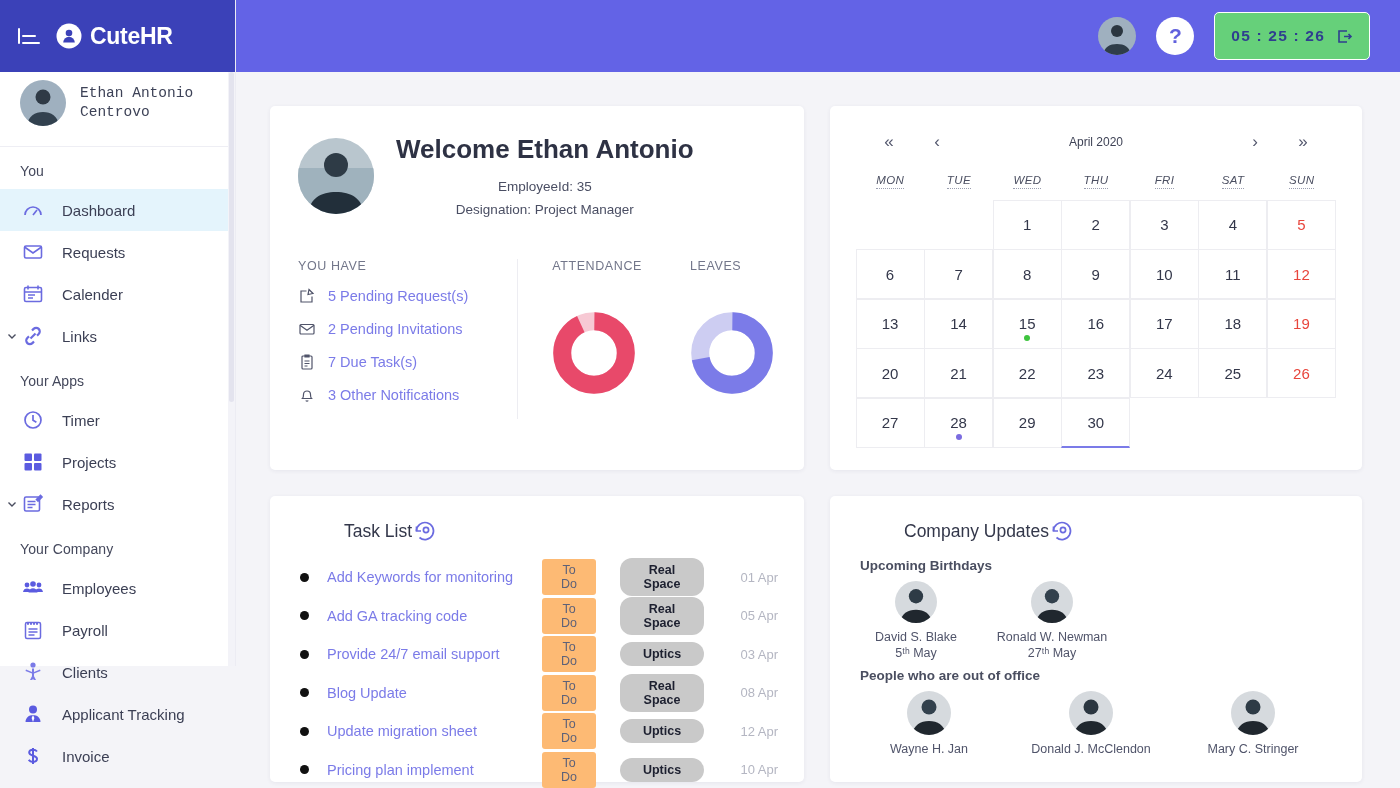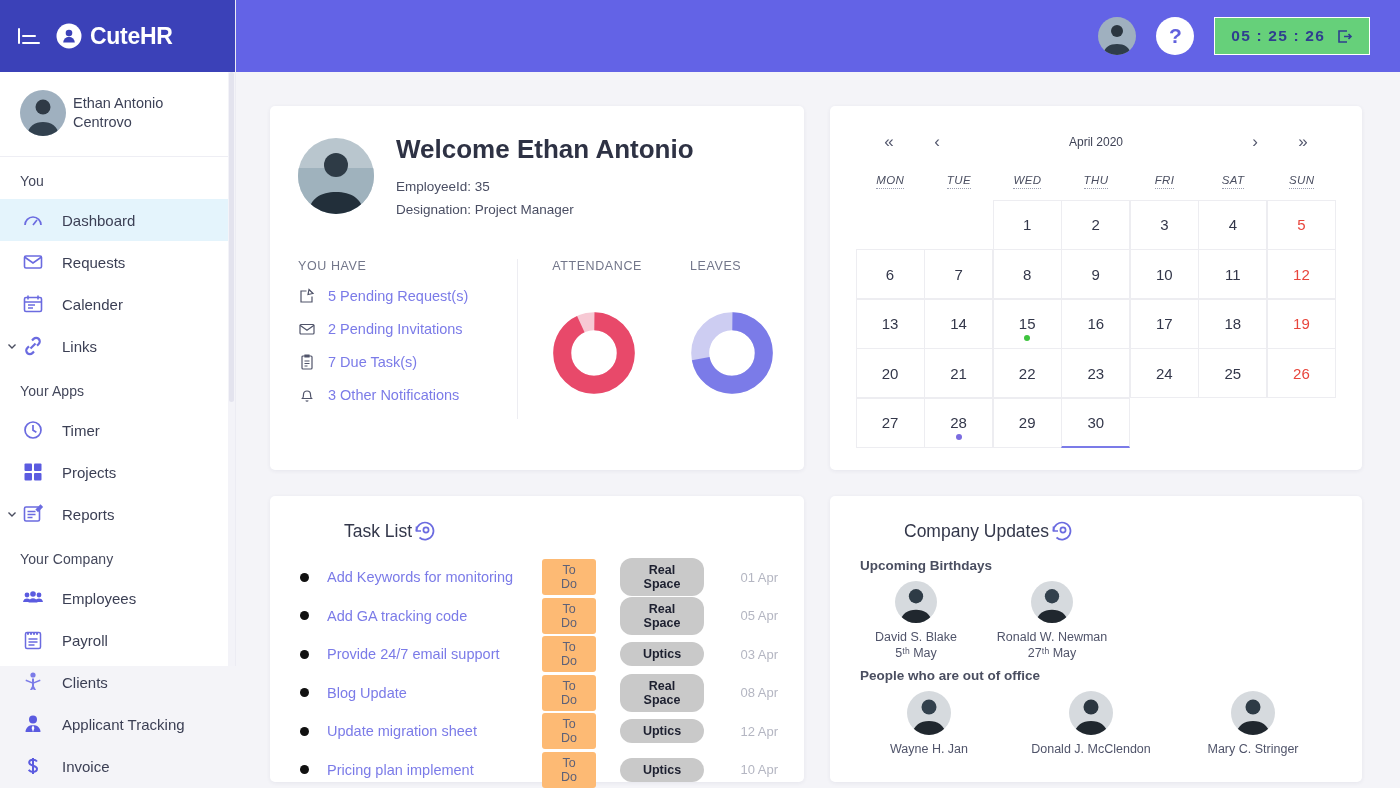--- a/index.html
+++ b/index.html
@@ -32,24 +32,25 @@
   .hamburger i:nth-child(2){ top: 8px; width: 14px; }
   .hamburger i:nth-child(3){ top: 15px; width: 18px; }
   .hamburger .bar-left {
     position: absolute; left: 0; top: 1px; width: 2px; height: 16px; background: #fff; border-radius: 1px;
   }
   .brand-wrap { display: flex; align-items: center; gap: 8px; }
   .brand-logo { width: 26px; height: 26px; }
   .brand-name { color: #fff; font-size: 23px; font-weight: bold; letter-spacing: -0.3px; }
 
   .sb-user {
-    display: flex; align-items: center; gap: 7px;
-    padding: 18px 16px 20px 20px;
+    display: flex; align-items: center; gap: 14px;
+    padding: 8px 16px 20px 20px;
     border-bottom: 1px solid #eeeef4;
     margin: 0 0 0 0;
+    font-family: Liberation Mono, monospace;
   }
   .sb-user .ava { width: 46px; height: 46px; border-radius: 50%; overflow: hidden; flex: 0 0 46px; }
   .sb-user .uname { font-size: 14.5px; color: #3d4257; line-height: 1.3; }
 
   .sb-section {
     font-size: 14px; color: #44485c; padding: 16px 0 10px 20px; letter-spacing: .1px;
   }
   .sb-item {
     display: flex; align-items: center; height: 42px;
     padding-left: 20px; gap: 16px; cursor: pointer; position: relative;
@@ -76,40 +77,40 @@
     display: flex; align-items: center; justify-content: flex-end;
     padding-right: 30px; gap: 20px; flex: 0 0 72px;
   }
   .top-ava { width: 38px; height: 38px; border-radius: 50%; overflow: hidden; cursor: pointer; }
   .help-btn {
     width: 38px; height: 38px; border-radius: 50%; background: #fff;
     display: flex; align-items: center; justify-content: center;
     color: #6161dd; font-size: 21px; font-weight: bold; cursor: pointer;
   }
   .timer-btn {
-    background: #66d07a; border: 1.5px solid #ffffff; border-radius: 0;
-    height: 38px; display: flex; align-items: center; gap: 11px;
+    background: #66d07a; border: 1.5px solid #ffffff; border-radius: 5px;
+    height: 48px; display: flex; align-items: center; gap: 11px;
     padding: 0 16px; cursor: pointer;
   }
   .timer-txt { color: #2f3e8f; font-size: 15.5px; font-weight: bold; letter-spacing: 1.2px; }
 
   
   .content {
     flex: 1; padding: 34px 38px 0 34px;
     display: grid; grid-template-columns: 534px 1fr; gap: 26px;
     align-content: start; overflow: hidden;
   }
   .card { background: #fff; border-radius: 5px; box-shadow: 0 1px 4px rgba(40,40,90,.07); }
 
   
   .welcome { padding: 28px 30px 26px 28px; height: 364px; }
   .wel-top { display: flex; gap: 22px; align-items: flex-start; }
   .wel-ava { width: 76px; height: 76px; border-radius: 50%; overflow: hidden; flex: 0 0 76px; margin-top: 4px; }
   .wel-title { font-size: 26px; font-weight: bold; color: #2e3244; margin-bottom: 14px; }
-  .wel-meta { font-size: 13.5px; color: #4a4e63; margin-bottom: 8px; }
+  .wel-meta { font-size: 13.5px; color: #4a4e63; margin-bottom: 8px; text-align: center; }
   .wel-body { display: flex; margin-top: 34px; }
   .you-have { width: 232px; border-right: 1px solid #ededf2; padding-right: 10px; }
   .sec-cap { font-size: 12.5px; color: #72768a; letter-spacing: .6px; margin-bottom: 14px; }
   .yh-row { display: flex; align-items: center; gap: 12px; margin-bottom: 15px; cursor: pointer; }
   .yh-ico { width: 18px; height: 18px; flex: 0 0 18px; display: flex; align-items: center; justify-content: center; }
   .yh-txt { font-size: 14.5px; color: #7b7be8; }
   .charts { display: flex; gap: 48px; padding-left: 34px; }
   .chart-col { text-align: left; }
   .donut { width: 84px; height: 84px; margin-top: 24px; }
 

